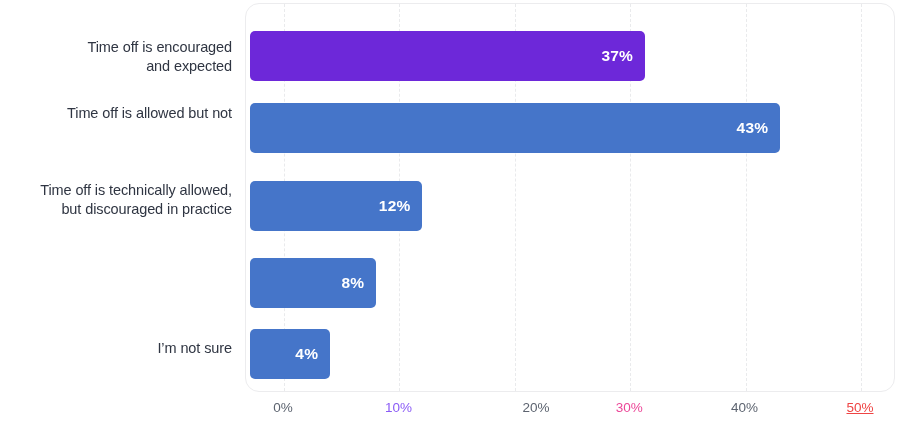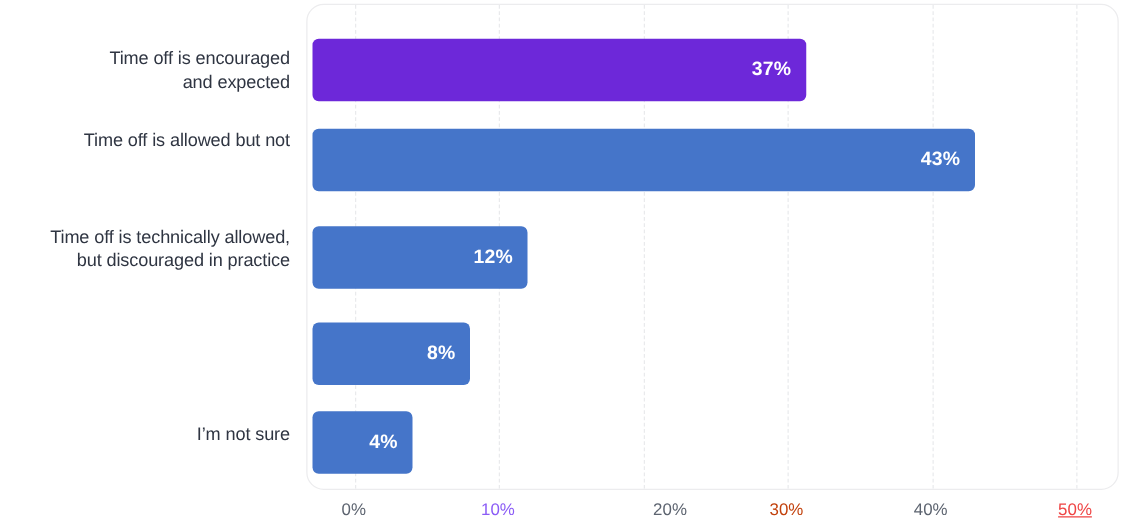--- a/index.html
+++ b/index.html
@@ -177,18 +177,18 @@
             <span class="bar-value" style="color: rgb(255, 255, 255);">4%</span>
           </div>
         </div>
       </div>
   </div>
 
   <div id="x-axis">
       <div class="xtick" style="left: 283px; color: rgb(93, 100, 112);">0%</div>
       <div class="xtick" style="left: 398.4px; color: #8b5cf6;">10%</div>
       <div class="xtick" style="left: 536px; color: rgb(93, 100, 112);">20%</div>
-      <div class="xtick" style="left: 629.2px; color: #c2410c;">30%</div>
+      <div class="xtick" style="left: 629.2px; color: #ec4899;">30%</div>
       <div class="xtick" style="left: 744.6px; color: rgb(93, 100, 112);">40%</div>
       <div class="xtick" style="left: 860px; color: #ef4444; text-decoration: underline;">50%</div>
     </div>
 
 </div>
 
 </body></html>

